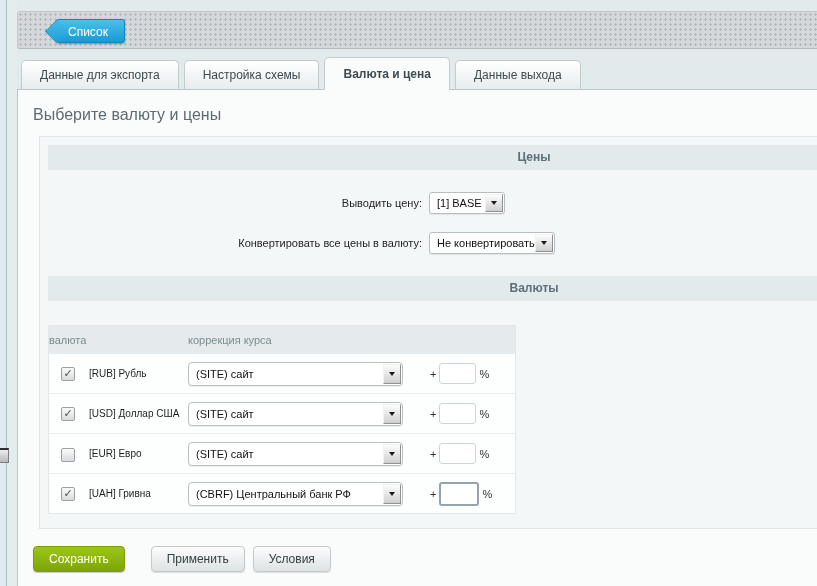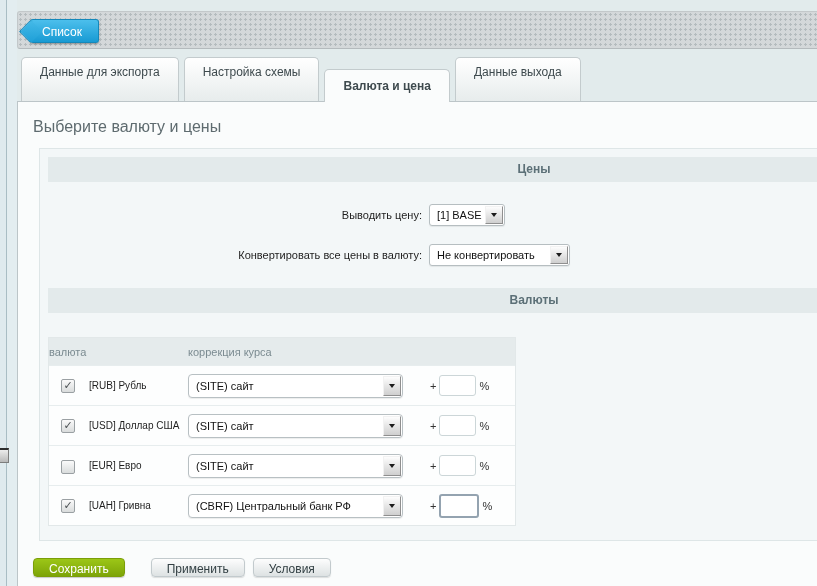--- a/index.html
+++ b/index.html
@@ -28,41 +28,41 @@
   .toolbar{
     margin-top:11px; height:38px;
     background-color:#d4d8da;
     background-image:radial-gradient(#b4bbbe 1px, transparent 1.2px);
     background-size:5px 5px;
     border:1px solid #c3c8ca; border-bottom-color:#b4babd;
     border-radius:3px;
     position:relative;
   }
   .back-btn{
-    position:absolute; left:12px; top:7px; height:24px;
+    position:absolute; left:38px; top:7px; height:24px;
     padding:0 16px 0 12px; line-height:24px;
     background:linear-gradient(#4cbfec,#189ad3);
     color:#fff; font-size:12px;
     border:1px solid #1588ba; border-left:none; border-radius:3px;
     box-shadow:0 1px 2px rgba(0,0,0,.35);
     cursor:pointer; white-space:nowrap;
   }
   .back-point{
     position:absolute; left:-8px; top:3px; width:17px; height:17px;
     background:linear-gradient(135deg,#45bae8,#1e9fd7);
     border-left:1px solid #1588ba; border-bottom:1px solid #1588ba;
     border-radius:3px;
     transform:rotate(45deg);
   }
   .back-label{ position:relative; z-index:2; }
 
   
   .tabs{ display:flex; align-items:flex-end; padding-left:4px; margin-top:8px; position:relative; z-index:2; }
   .tab{
-    height:44px; line-height:29px; padding:0 18px; margin-right:5px;
+    height:29px; line-height:29px; padding:0 18px; margin-right:5px;
     background:linear-gradient(#ffffff,#e7ecec);
     border:1px solid #c3cbcd; border-bottom:none;
     border-radius:5px 5px 0 0;
     font-size:12px; color:#3e4a4e; cursor:pointer; white-space:nowrap;
   }
   .tab.active{
     height:33px; line-height:33px; font-weight:bold;
     background:#fafcfc; margin-bottom:-1px; padding-bottom:1px;
   }
 
@@ -96,21 +96,21 @@
   }
   .select .sel-value{ padding-left:7px; padding-right:24px; font-size:11px; color:#111; white-space:nowrap; overflow:hidden; }
   .arrow-btn{
     position:absolute; right:1px; top:1px; bottom:1px; width:18px;
     background:linear-gradient(#fdfdfd,#cfcfcf);
     border:1px solid #8f8f8f; border-top-color:#f2f2f2; border-left-color:#f2f2f2;
     display:flex; align-items:center; justify-content:center;
   }
   .tri{ width:0; height:0; border-left:3px solid transparent; border-right:3px solid transparent; border-top:4px solid #1c1c1c; }
   .select.w-base{ width:76px; }
-  .select.w-conv{ width:141px; }
+  .select.w-conv{ width:126px; }
   .select.rate-select{ width:215px; height:24px; border-radius:4px; border-color:#b8c0c3; }
 
   
   .cur-table{
     margin-top:24px; width:468px; background:#fdfefe; border:1px solid #e2e8e9;
   }
   .thead{
     display:grid; grid-template-columns:139px 238px 1fr;
     height:27px; align-items:center; background:#e5ebec; color:#7b8b91; font-size:11px;
   }
@@ -133,21 +133,21 @@
     width:37px; height:21px; border:1px solid #ccd6d8; border-radius:3px;
     background:#fff; font-size:11px; padding:0 4px; outline:none;
     font-family:"Liberation Sans","DejaVu Sans",sans-serif;
   }
   .corr-input.focused{ border:2px solid #94a3b0; width:40px; height:24px; }
   .pct{ margin-left:3px; color:#333; }
 
   
   .footer-btns{ display:flex; margin-top:17px; }
   .btn{
-    height:19px; line-height:21px; padding:0 15px; border-radius:4px;
+    height:26px; line-height:21px; padding:0 15px; border-radius:4px;
     font-size:12px; cursor:pointer; white-space:nowrap;
   }
   .btn-primary{
     background:linear-gradient(#9cc617,#7da408);
     border:1px solid #7b9e08; color:#fff;
     box-shadow:0 1px 1px rgba(0,0,0,.2);
   }
   .btn-default{
     background:linear-gradient(#fdfdfd,#dde2e3);
     border:1px solid #c2cacd; color:#334044; margin-left:8px;

